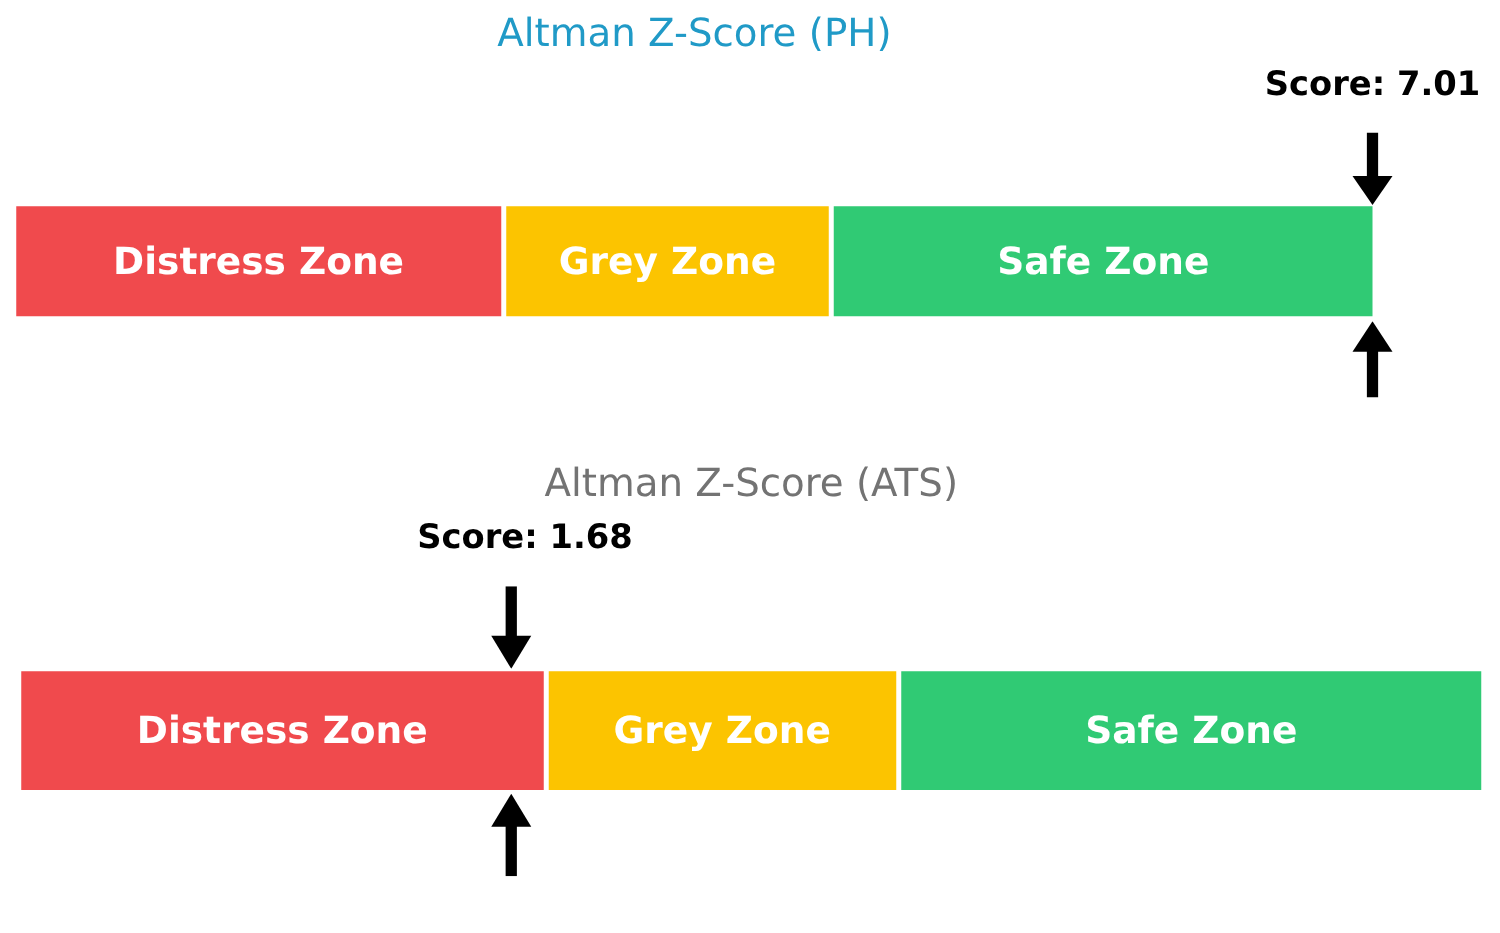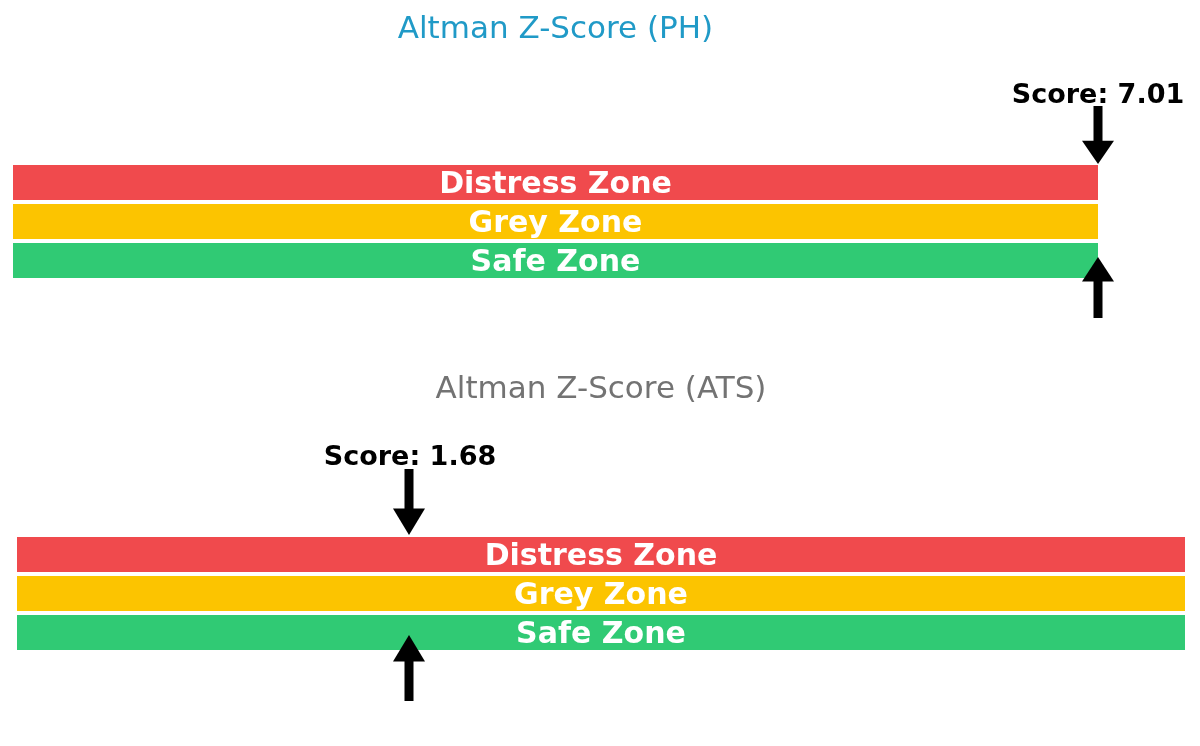--- a/index.html
+++ b/index.html
@@ -25,34 +25,33 @@
     letter-spacing: 0px;
     white-space: nowrap;
   }
   .score {
     position: absolute;
     transform: translateX(-50%);
     font-size: 27px;
     font-weight: 700;
     color: #000000;
     white-space: nowrap;
-    margin-top: 26px;
   }
   .arrow {
     position: absolute;
     transform: translateX(-50%);
     width: 34px;
     display: block;
   }
   .arrow svg { display: block; width: 100%; height: 100%; }
 
   .bar {
     position: absolute;
     display: flex;
-    flex-direction: column;
+    flex-direction: row;
     gap: 4px;
   }
   .zone {
     flex-grow: 1;
     flex-basis: 0;
     display: flex;
     align-items: center;
     justify-content: center;
   }
   .zone-label {
@@ -111,21 +110,21 @@
         <polygon points="1,24 33,24 17,0" fill="#000000"></polygon>
         <rect x="12.5" y="22" width="9" height="38" fill="#000000"></rect>
       </svg>
     </div>
   </section>
 
   
   <section class="chart c1">
     <div class="chart-title" style="color: #737373;">Altman Z-Score (ATS)</div>
 
-    <div class="score marker" style="color: rgb(0, 0, 0); left: 410px;">Score: 1.68</div>
+    <div class="score marker" style="color: rgb(0, 0, 0); left: 420px;">Score: 1.68</div>
 
     <div class="arrow arrow-down marker" style="left: 409.448px;">
       <svg viewBox="0 0 34 60" preserveAspectRatio="none" aria-hidden="true">
         <rect x="12.5" y="0" width="9" height="38" fill="#000000"></rect>
         <polygon points="1,36 33,36 17,60" fill="#000000"></polygon>
       </svg>
     </div>
 
     <div class="bar">
       <div class="zone" style="flex-grow: 1.8; background: rgb(240, 74, 77);">

